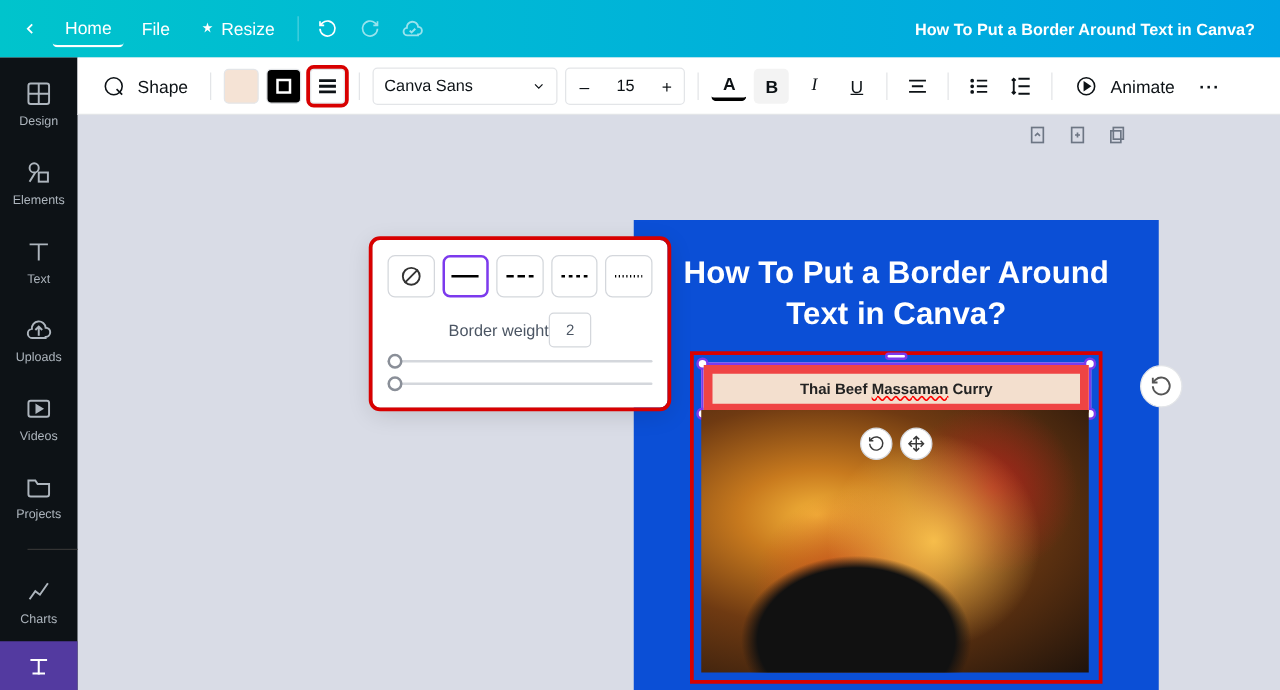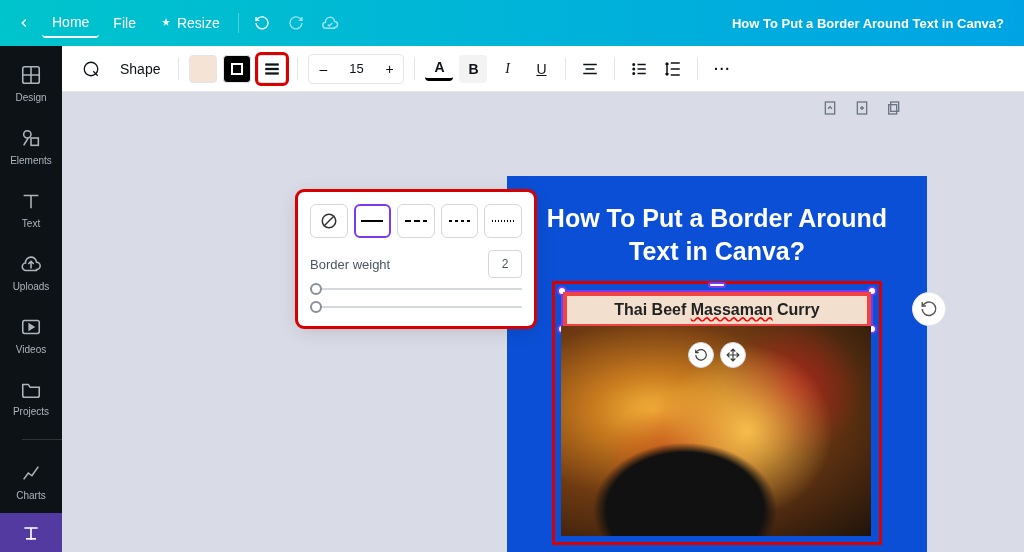--- a/index.html
+++ b/index.html
@@ -13,21 +13,21 @@
 .topbar .topicon { width: 30px; height: 30px; display: flex; align-items: center; justify-content: center; cursor: pointer; }
 .topbar .doc-title { margin-left: auto; font-size: 13px; font-weight: 600; padding-right: 10px; }
 
 .main-row { display: flex; flex: 1; min-height: 0; }
 .left-rail { width: 62px; background: #0d1216; display: flex; flex-direction: column; align-items: flex-end; color: #adb5bd; font-size: 10px; padding-top: 6px; gap: 0; }
 .left-rail .rail-item { width: 62px; height: 65px; display: flex; flex-direction: column; align-items: center; justify-content: center; gap: 6px; cursor: pointer; }
 .left-rail .rail-item.active { background: #533aa0; color: #fff; }
 .left-rail .rail-sep { height: 1px; width: 40px; background: #333; margin: 10px 0; }
 
 .toolbar { height: 46px; background: #fff; border-bottom: 1px solid #e3e5e8; display: flex; align-items: center; padding: 0 12px; gap: 6px; font-size: 14px; color: #0d1216; }
-.toolbar .tb-btn { height: 30px; padding: 0 8px; display: flex; align-items: center; justify-content: center; border-radius: 4px; cursor: pointer; gap: 20px; }
+.toolbar .tb-btn { height: 30px; padding: 0 8px; display: flex; align-items: center; justify-content: center; border-radius: 4px; cursor: pointer; gap: 10px; }
 .toolbar .swatch { width: 28px; height: 28px; border-radius: 4px; border: 1px solid #e3e5e8; cursor: pointer; }
 .toolbar .swatch.peach { background: #f5e3d5; }
 .toolbar .swatch.black { background: #000; color: #fff; display: flex; align-items: center; justify-content: center; }
 .toolbar .border-toggle { width: 30px; height: 30px; border: 2px solid #e3e5e8; border-radius: 4px; display: flex; align-items: center; justify-content: center; position: relative; }
 .toolbar .border-toggle.hl { outline: 3px solid #d80000; outline-offset: -1px; }
 .toolbar .font-select { width: 148px; height: 30px; border: 1px solid #e3e5e8; border-radius: 4px; display: flex; align-items: center; padding: 0 8px; justify-content: space-between; cursor: pointer; font-size: 13px; }
 .toolbar .sizer { display: flex; align-items: center; height: 30px; border: 1px solid #e3e5e8; border-radius: 4px; overflow: hidden; }
 .toolbar .sizer .sb { width: 28px; text-align: center; cursor: pointer; }
 .toolbar .sizer .sv { width: 38px; text-align: center; font-size: 13px; }
 .toolbar .tsep { width: 1px; height: 22px; background: #e3e5e8; margin: 0 4px; }
@@ -37,31 +37,31 @@
 .stage-wrap { flex: 1; display: flex; flex-direction: column; min-width: 0; }
 .canvas-area { flex: 1; position: relative; overflow: hidden; }
 .page-toolbar { position: absolute; top: 6px; right: 120px; display: flex; gap: 12px; color: #6d7684; }
 .page-toolbar .ptb { width: 20px; height: 20px; cursor: pointer; display: flex; align-items: center; justify-content: center; }
 .retry-btn { position: absolute; top: 200px; right: 78px; width: 34px; height: 34px; background: #fff; border-radius: 50%; border: 1px solid #e3e5e8; display: flex; align-items: center; justify-content: center; cursor: pointer; }
 
 .border-popup { position: absolute; z-index: 10; left: 236px; top: 100px; width: 236px; background: #fff; border-radius: 6px; box-shadow: 0 4px 20px rgba(0,0,0,0.15); padding: 12px; outline: 3px solid #d80000; }
 .border-popup .style-row { display: flex; gap: 6px; margin-bottom: 12px; }
 .border-popup .style-opt { width: 38px; height: 34px; border: 1px solid #d4d7dc; border-radius: 6px; display: flex; align-items: center; justify-content: center; cursor: pointer; font-size: 15px; color: #333; font-weight: 600; }
 .border-popup .style-opt.sel { border: 2px solid #7c3aed; }
-.border-popup .setting-row { display: flex; align-items: center; justify-content: space-between; margin-top: 10px; font-size: 13px; color: #4b5563; }
+.border-popup .setting-row { display: flex; align-items: center; justify-content: center; margin-top: 10px; font-size: 13px; color: #4b5563; }
 .border-popup .num-box { width: 34px; height: 28px; border: 1px solid #d4d7dc; border-radius: 4px; display: flex; align-items: center; justify-content: center; font-size: 12px; }
 .border-popup .slider { width: 100%; height: 14px; position: relative; margin-top: 4px; }
 .border-popup .slider::before { content: ""; position: absolute; left: 0; right: 0; top: 6px; height: 2px; background: #d4d7dc; border-radius: 2px; }
 .border-popup .slider .thumb { position: absolute; left: 0; top: 1px; width: 12px; height: 12px; background: #fff; border: 2px solid #8a8f98; border-radius: 50%; cursor: pointer; }
 
 .canvas-card { position: absolute; left: 445px; top: 84px; width: 420px; height: 450px; background: #0b4fd6; padding: 18px 18px; color: #fff; text-align: center; }
 .canvas-card .heading { font-size: 25px; font-weight: 700; line-height: 1.3; margin-top: 8px; margin-bottom: 14px; }
 .canvas-card .red-frame { border: 3px solid #d80000; padding: 6px; width: 330px; margin: 0 auto 12px; }
 .canvas-card .sel-frame { border: 2px solid #7c3aed; background: #efe8ff; position: relative; }
-.canvas-card .text-element { background: #f3dfce; border: 4px solid #ef4444; color: #222; font-size: 16px; font-weight: 700; padding: 5px 0; position: relative; }
+.canvas-card .text-element { background: #f3dfce; border: 7px solid #ef4444; color: #222; font-size: 12px; font-weight: 700; padding: 5px 0; position: relative; }
 .canvas-card .text-element .sq { font-weight: 700; text-decoration: underline red wavy; }
 .canvas-card .handle { position: absolute; width: 10px; height: 10px; background: #fff; border: 2px solid #7c3aed; border-radius: 50%; }
 .canvas-card .handle.tl { top: -6px; left: -6px; } .handle.tr { top: -6px; right: -6px; }
 .canvas-card .handle.bl { bottom: -6px; left: -6px; } .handle.br { bottom: -6px; right: -6px; }
 .canvas-card .handle.tm { top: -10px; left: 50%; transform: translateX(-50%); width: 18px; height: 6px; border-radius: 3px; }
 .canvas-card .handle.bm { bottom: -10px; left: 50%; transform: translateX(-50%); width: 18px; height: 6px; border-radius: 3px; }
 .canvas-card .float-btns { position: absolute; top: 50px; left: 50%; transform: translateX(-50%); display: flex; gap: 6px; z-index: 2; }
 .canvas-card .float-btns .fb { width: 26px; height: 26px; border-radius: 50%; background: #fff; border: 1px solid #d4d7dc; display: flex; align-items: center; justify-content: center; color: #3a3a3a; font-size: 13px; cursor: pointer; }
 .canvas-card .food-img { width: 310px; height: 210px; margin-top: -4px; background: radial-gradient(ellipse at 30% 40%, #f4b43a 0%, #c87a1e 20%, #6f3a12 50%, #1f130b 100%); position: relative; overflow: hidden; }
 .canvas-card .food-img::before { content: ""; position: absolute; inset: 0; background: radial-gradient(circle at 60% 50%, rgba(255,200,80,0.9), transparent 40%), radial-gradient(circle at 40% 70%, rgba(200,70,30,0.8), transparent 35%), radial-gradient(circle at 75% 30%, rgba(180,30,30,0.8), transparent 25%); }
@@ -180,20 +180,26 @@
         <div style="width:12px;height:12px;border:2px solid #fff"></div>
       </div>
       <div class="border-toggle hl">
         <svg width="18" height="18" viewBox="0 0 24 24" stroke="#0d1216">
             <line x1="3" y1="6" x2="21" y2="6" stroke-width="3"></line>
             <line x1="3" y1="12" x2="21" y2="12" stroke-width="3"></line>
             <line x1="3" y1="18" x2="21" y2="18" stroke-width="3"></line>
           </svg>
       </div>
       <div class="tsep"></div>
+      <div class="font-select">
+        <span>Canva Sans</span>
+        <svg width="12" height="12" viewBox="0 0 24 24" fill="none" stroke="currentColor" stroke-width="2">
+            <path d="M6 9l6 6 6-6"></path>
+          </svg>
+      </div>
       <div class="sizer">
         <div class="sb">–</div>
         <div class="sv">15</div>
         <div class="sb">+</div>
       </div>
       <div class="tsep"></div>
       <div class="ico" style="font-weight:600;border-bottom:3px solid #000;height:24px">A</div>
       <div class="ico bold">B</div>
       <div class="ico" style="font-style:italic;font-family:serif">I</div>
       <div class="ico" style="text-decoration:underline">U</div>
@@ -218,20 +224,27 @@
       </div>
       <div class="ico">
         <svg width="18" height="18" viewBox="0 0 24 24" stroke="currentColor" stroke-width="2">
             <line x1="9" y1="4" x2="21" y2="4"></line>
             <line x1="9" y1="12" x2="21" y2="12"></line>
             <line x1="9" y1="20" x2="21" y2="20"></line>
             <path d="M4 4v16m-2-2l2 2 2-2M2 6l2-2 2 2"></path>
           </svg>
       </div>
       <div class="tsep"></div>
+      <div class="tb-btn">
+        <svg width="18" height="18" viewBox="0 0 24 24" fill="none" stroke="currentColor" stroke-width="1.7">
+            <circle cx="12" cy="12" r="9"></circle>
+            <path d="M10 8l6 4-6 4V8z" fill="currentColor"></path>
+          </svg>
+        <span>Animate</span>
+      </div>
       <div class="ico" style="font-weight:800;letter-spacing:1px">···</div>
     </div>
 
     <div class="canvas-area">
       <div class="page-toolbar">
         <div class="ptb">
             <svg width="16" height="16" viewBox="0 0 24 24" fill="none" stroke="currentColor" stroke-width="2">
               <rect x="5" y="3" width="14" height="18"></rect>
               <path d="M9 13l3-3 3 3"></path>
             </svg>

